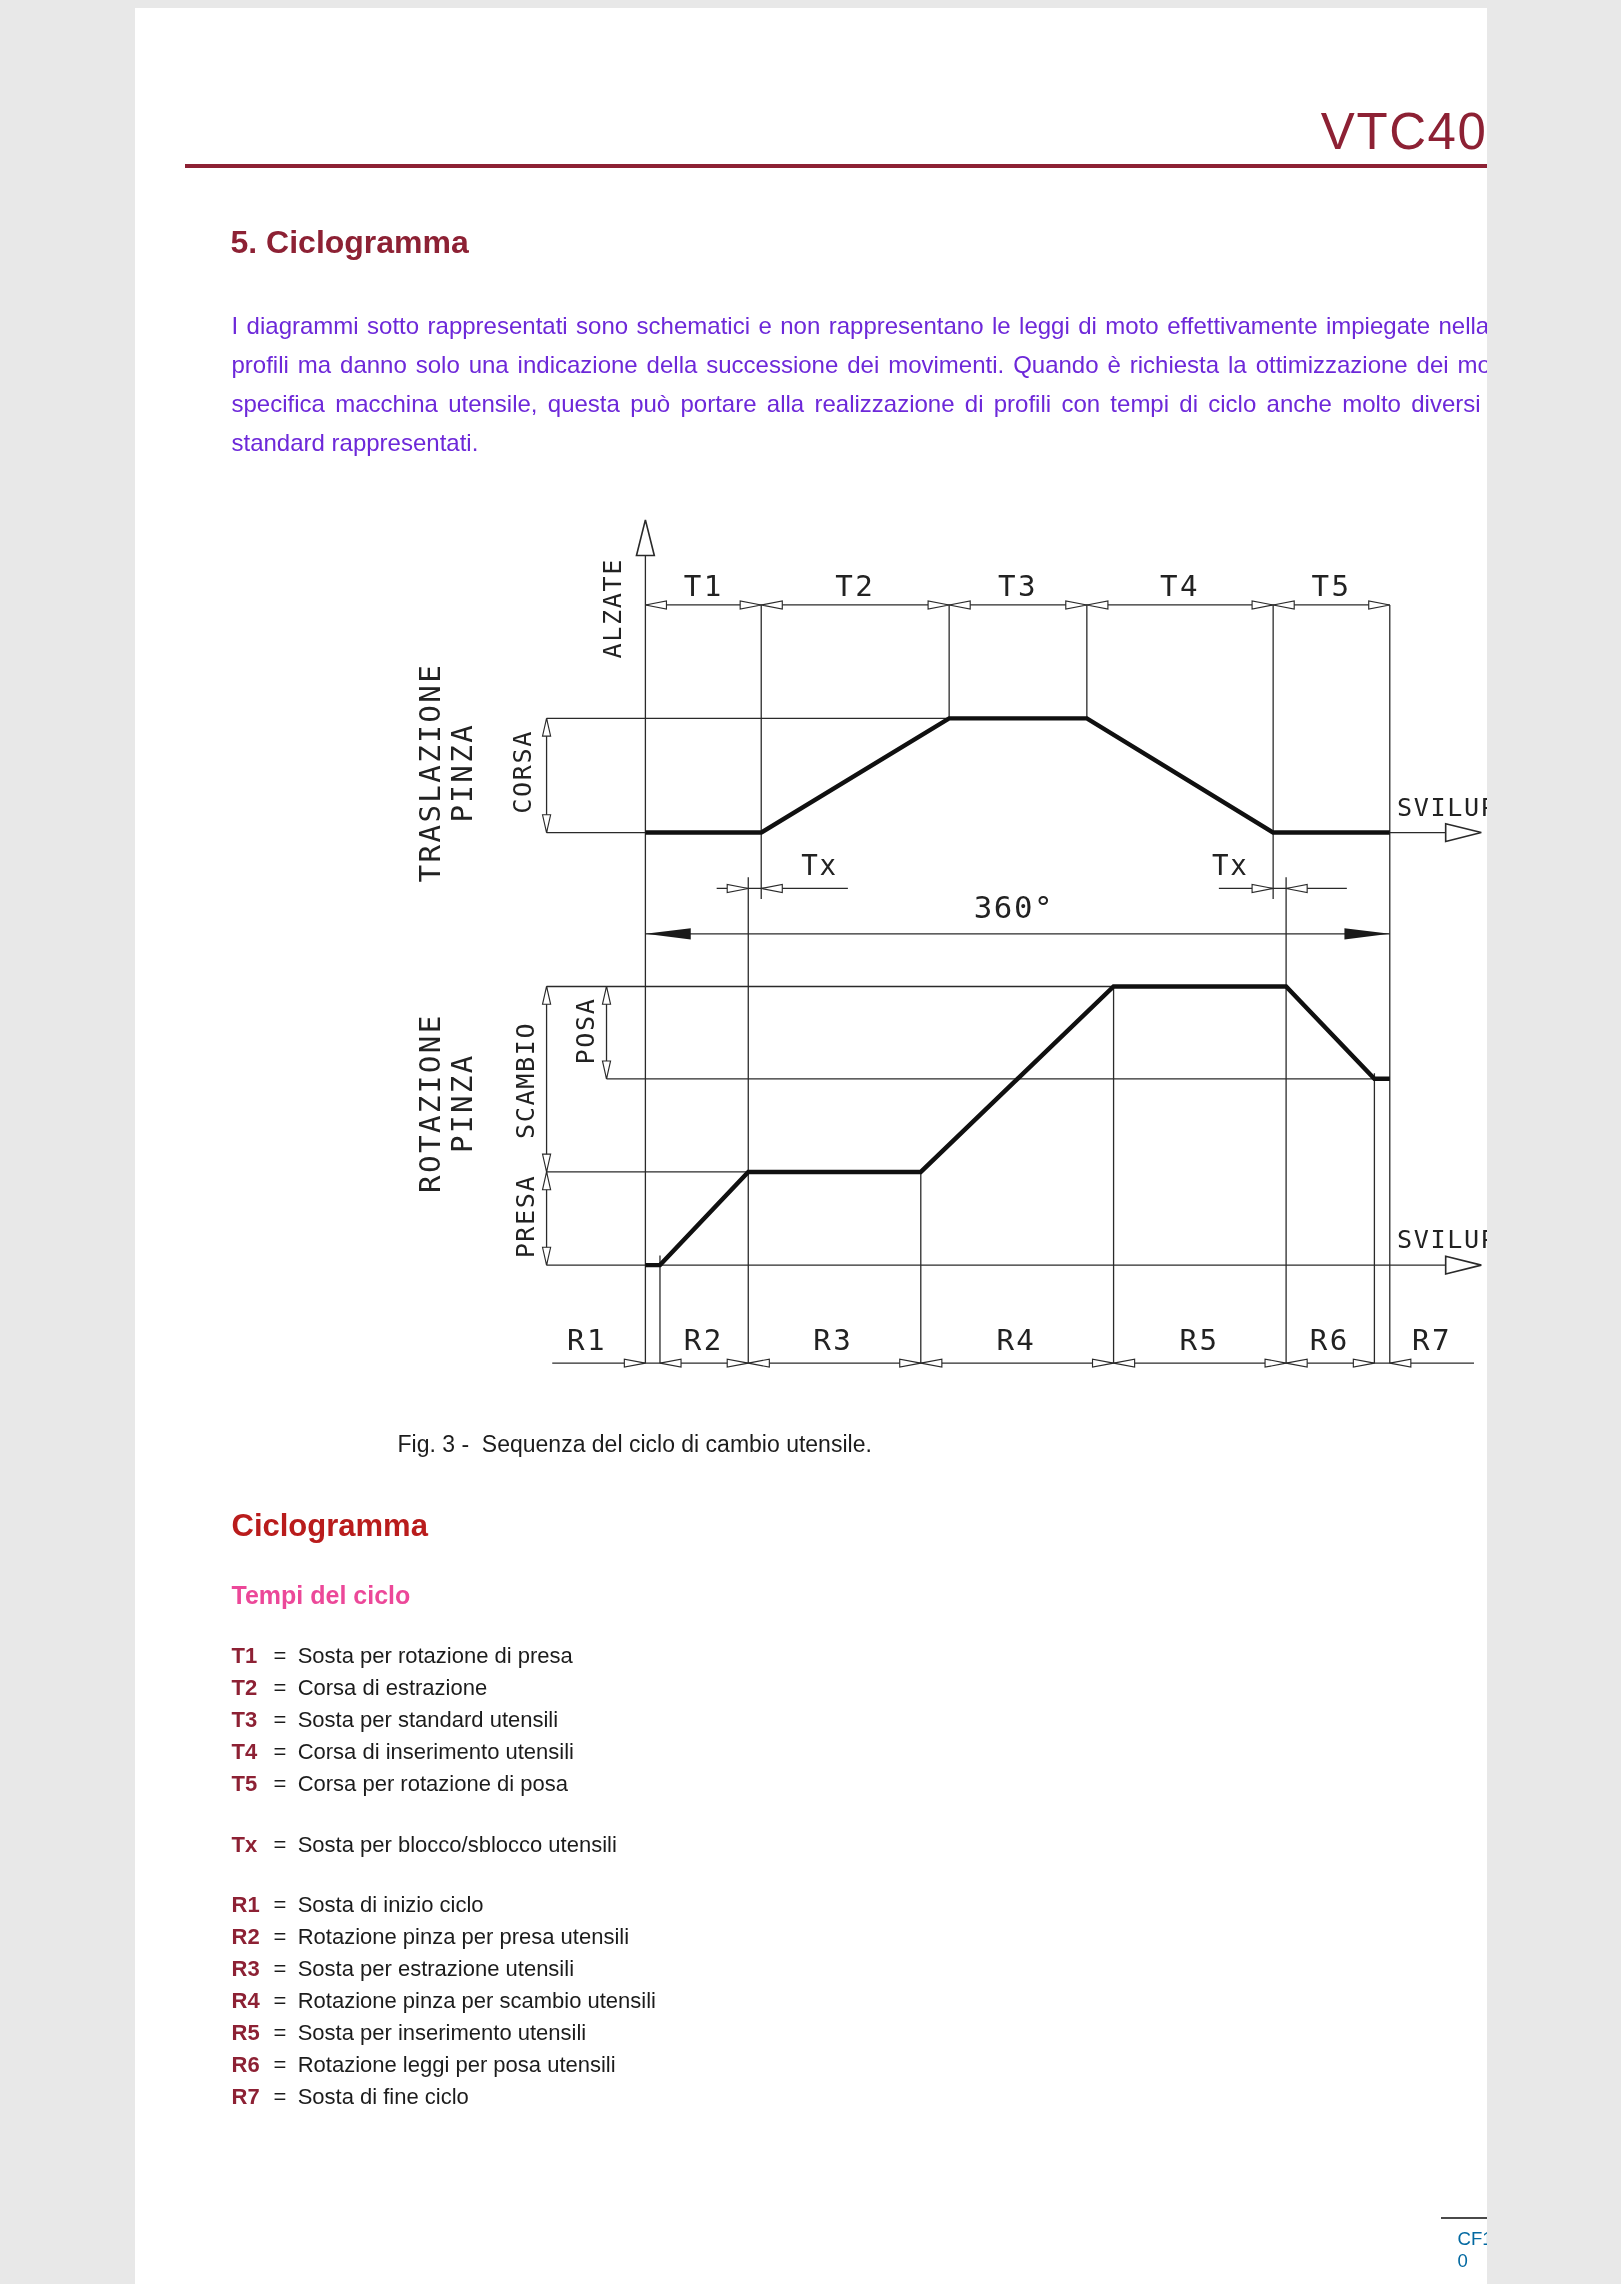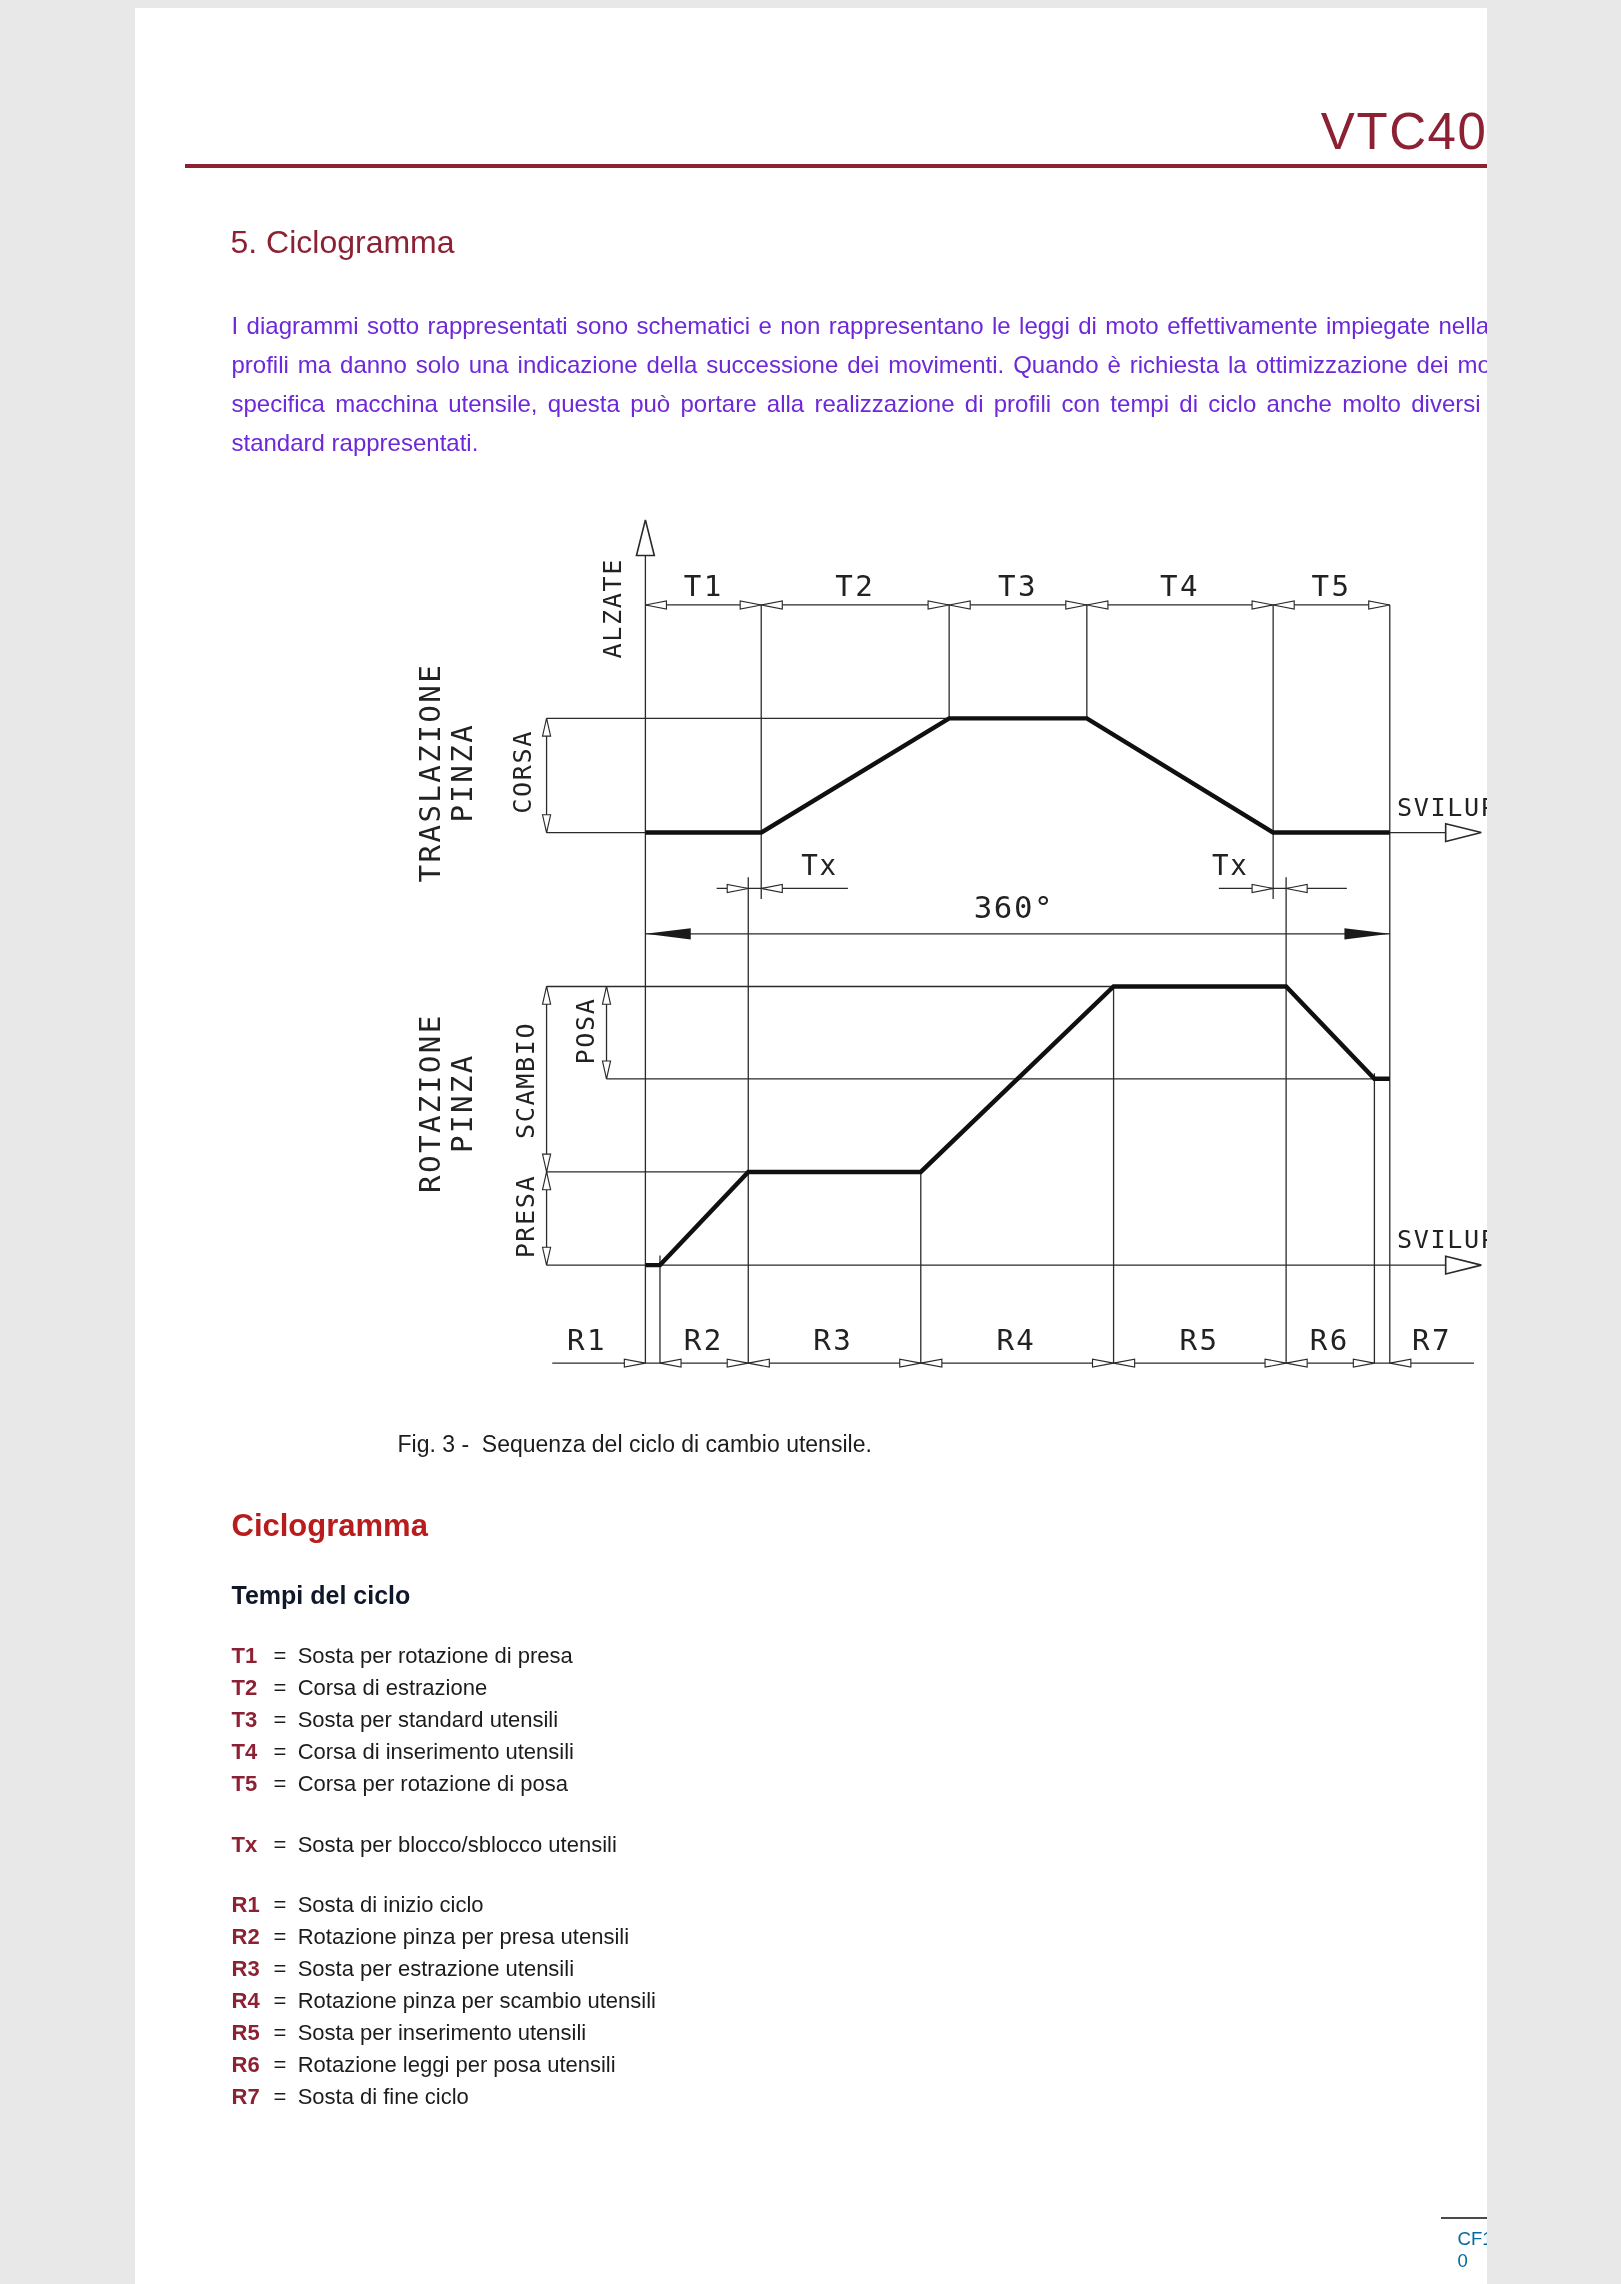--- a/index.html
+++ b/index.html
@@ -10,26 +10,26 @@
   }
   .abs{position:absolute;}
   
   .rule{left:50px;top:156px;width:1522px;height:4px;background:#8d2134;}
   .vtc{left:1094px;top:94px;width:259px;text-align:right;font-size:51px;
        font-weight:400;letter-spacing:1.6px;color:#8d2134;}
   .logobox{left:1366px;top:65px;width:160px;height:156px;background:#ffffff;
        border:4px solid #8d2134;border-radius:24px;z-index:3;display:flex;
        align-items:center;justify-content:center;}
   
-  .h1{left:96px;top:216px;font-size:32px;font-weight:normal;color:#8d2134;}
+  .h1{left:96px;top:216px;font-size:32px;font-weight:bold;color:#8d2134;}
   .intro{left:97px;top:298px;width:1428px;font-size:24px;line-height:39px;
        text-align:justify;color:#6d28d9;}
   .caption{left:263px;top:1423px;font-size:23px;color:#1c1c1c;white-space:pre-wrap;}
   .h2{left:97px;top:1500px;font-size:31px;font-weight:bold;color:#b91c1c;}
-  .h3{left:97px;top:1573px;font-size:25px;font-weight:bold;color:#0f172a;}
+  .h3{left:97px;top:1573px;font-size:25px;font-weight:bold;color:#ec4899;}
   .llist{left:97px;font-size:22px;line-height:32px;color:#1c1c1c;}
   .lrow{white-space:nowrap;}
   .lkey{display:inline-block;width:42px;font-weight:bold;color:#8d2134;}
   .leq{display:inline-block;margin-right:11.3px;}
   
   .figsvg{left:0;top:486px;}
   .cad{font-family:"DejaVu Sans Mono",monospace;font-size:31px;fill:#222;letter-spacing:2px;}
   .cadlg{font-family:"DejaVu Sans Mono",monospace;font-size:36px;fill:#222;letter-spacing:3px;}
   .cadmid{font-family:"DejaVu Sans Mono",monospace;font-size:34px;fill:#222;letter-spacing:2px;}
   .cad360{font-family:"DejaVu Sans Mono",monospace;font-size:38px;fill:#222;letter-spacing:2px;}

